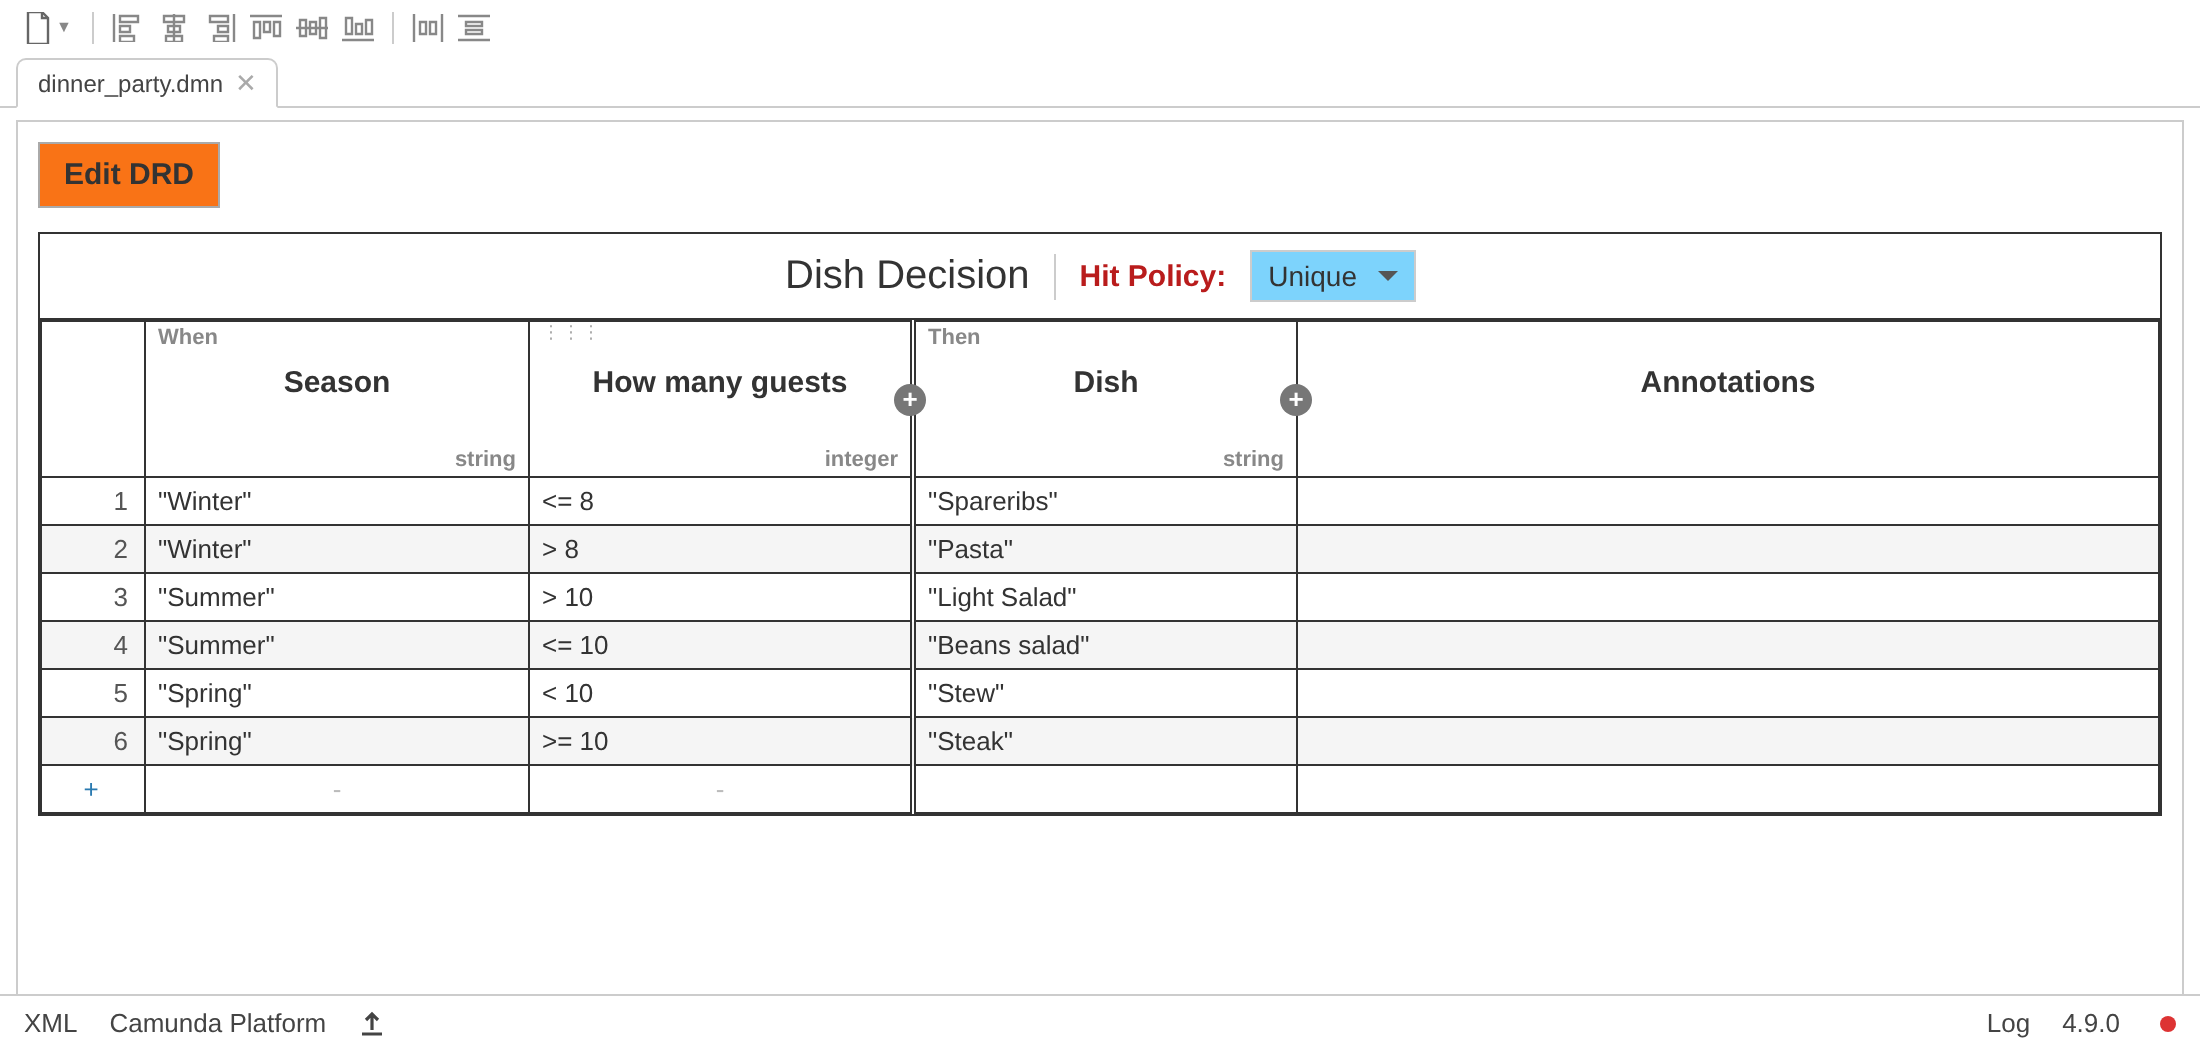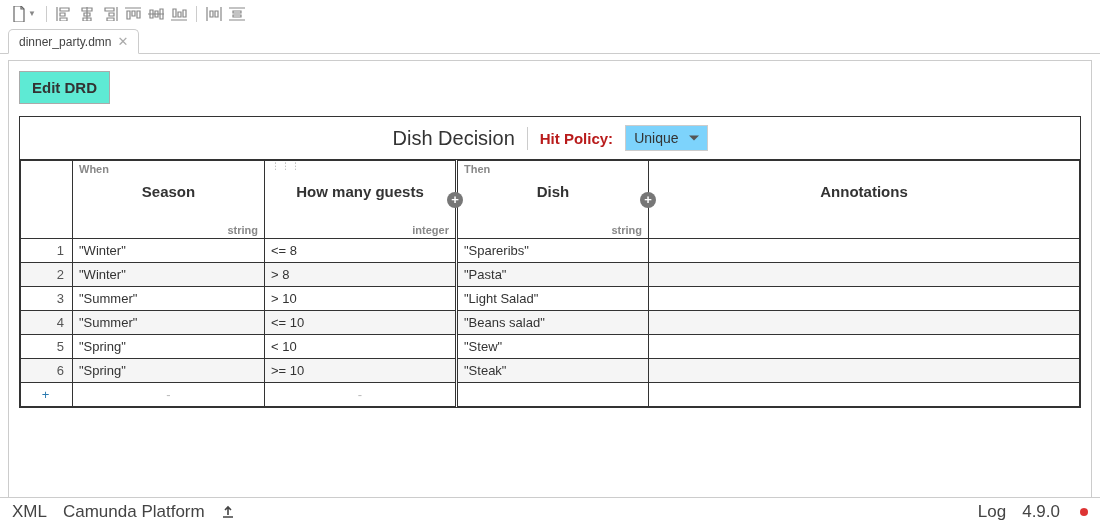--- a/index.html
+++ b/index.html
@@ -84,21 +84,21 @@
     display: flex;
     gap: 10px;
     margin-bottom: 12px;
   }
   .btn {
     border: 1px solid #aaa;
     padding: 7px 12px;
     font-size: 15px;
     font-weight: bold;
     cursor: pointer;
-    background: #5eead4;
+    background: #f97316;
   }
   
   .dec-table {
     border: 1px solid #333;
   }
   .dec-header {
     display: flex;
     align-items: center;
     padding: 8px 10px;
     gap: 12px;
@@ -241,21 +241,21 @@
   .status {
     position: absolute;
     bottom: 0;
     left: 0;
     right: 0;
     height: 28px;
     border-top: 1px solid #ccc;
     display: flex;
     align-items: center;
     padding: 0 12px;
-    font-size: 17px;
+    font-size: 13px;
     color: #444;
     gap: 16px;
     background: #fff;
     justify-content: flex-end;
   }
   .status .spacer { flex: 1; }
   .status .dot {
     width: 8px;
     height: 8px;
     border-radius: 50%;

